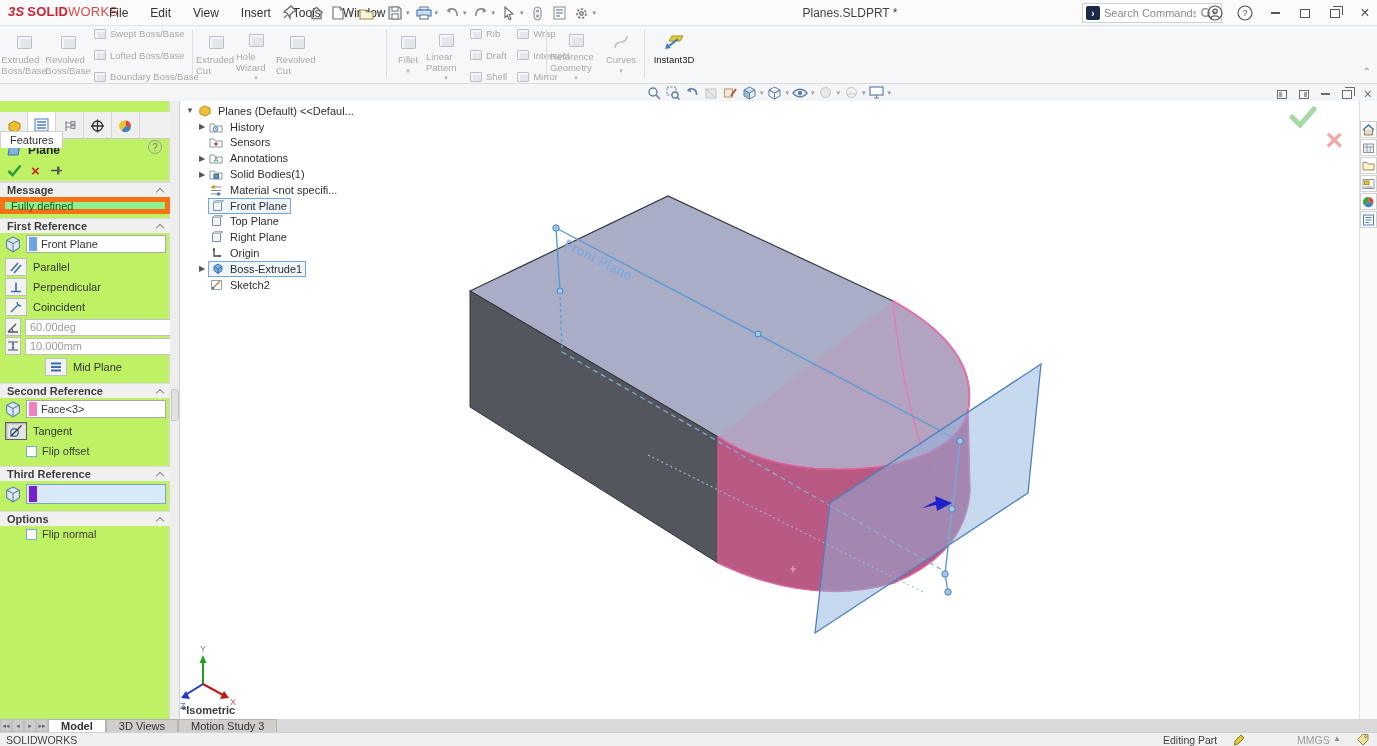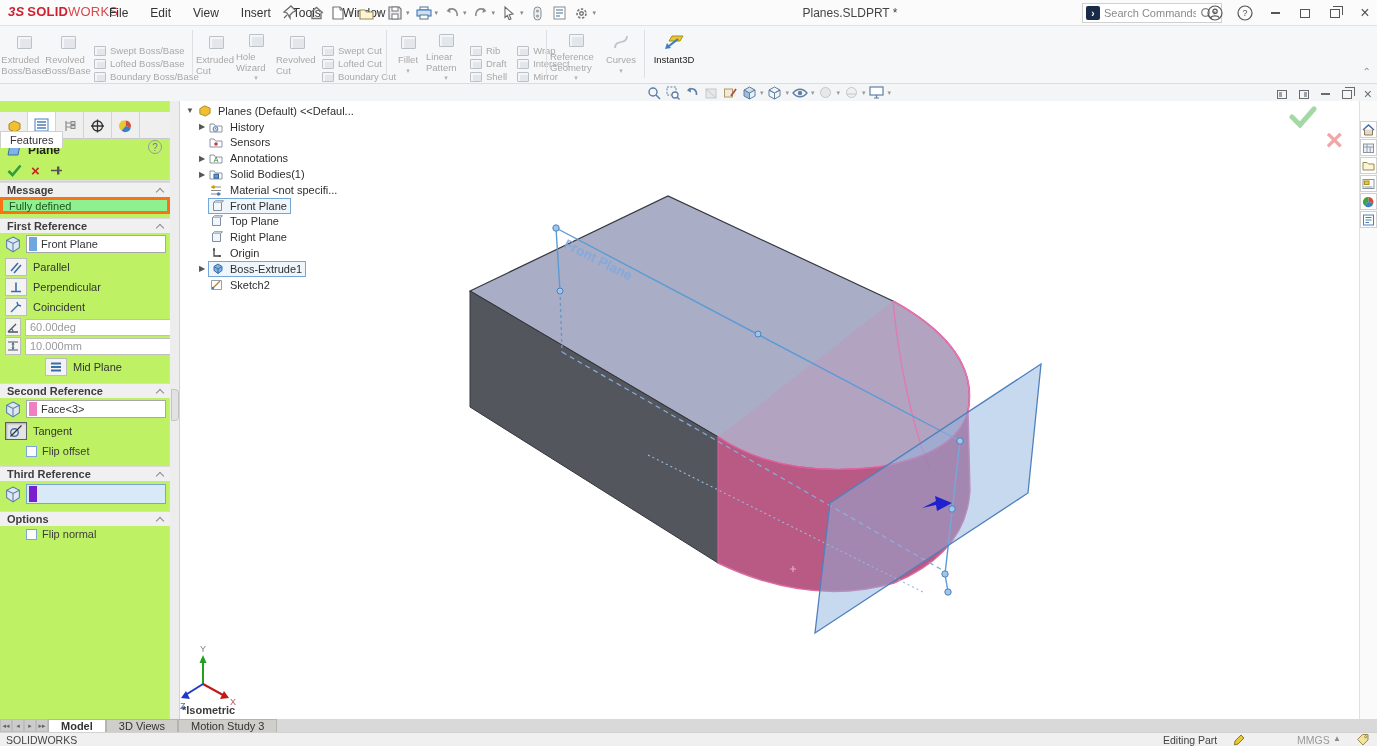--- a/index.html
+++ b/index.html
@@ -32,21 +32,21 @@
 
   
   .ribbon { position:absolute; left:0; top:26px; width:1377px; height:58px; background:#f6f7f8; border-bottom:1px solid #dcdcdc; }
   .rgroup { position:absolute; top:2px; height:54px; display:flex; align-items:stretch; }
   .rsep { position:absolute; top:4px; width:1px; height:48px; background:#ddDFE2; background:#dddfe2; }
   .rbig { width:44px; display:flex; flex-direction:column; align-items:center; padding-top:3px; }
   .rico { height:22px; display:flex; align-items:center; justify-content:center; }
   .rlabel { font-size:9.5px; line-height:10.5px; color:#a9a9a9; margin-top:2px; }
   .rbig.on .rlabel { color:#222; }
   .rbig .bcaret { font-size:7px; color:#b5b5b5; margin-top:1px; }
-  .rstack { display:flex; flex-direction:column; justify-content:flex-end; gap:2px; padding-left:4px; }
+  .rstack { display:flex; flex-direction:column; justify-content:space-between; gap:2px; padding-left:4px; }
   .rsitem { display:flex; align-items:center; gap:4px; font-size:9.5px; color:#a9a9a9; white-space:nowrap; }
   .gcube { display:inline-block; width:15px; height:13px; background:#e3e6ea; border:1px solid #bcc1c8; box-shadow:inset 2px 2px 0 #f3f5f8; border-radius:1px; }
   .gcube.sm { width:12px; height:10px; }
   .ribbon-collapse { position:absolute; right:6px; top:40px; color:#8a8a8a; font-size:10px; }
 
   
   .tabrow { position:absolute; left:0; top:84px; width:1377px; height:17px; background:#f4f5f6; }
   .ctab { position:absolute; top:0; height:17px; padding:2px 9px 0; font-size:11px; color:#333; background:#eeeeee; border:1px solid #cfcfcf; border-bottom:none;margin-top:47px; }
   .ctab.active { background:#fff; font-weight:normal; z-index:2; }
   .hud { position:absolute; left:646px; top:1px; height:15px; display:flex; align-items:center; gap:3px; }
@@ -67,21 +67,21 @@
   .pm { position:absolute; left:0; top:0; width:170px; height:618px; background:#bef264; border-right:1px solid #d7d7d7; font-size:11px; }
   .pm-abs { position:absolute; left:0; width:170px; }
   .pmtabs { top:11px; height:27px; display:flex; border-bottom:1px solid #c9c9c9; background:#efefef; }
   .pmtab { width:28px; height:27px; display:flex; align-items:center; justify-content:center; border-right:1px solid #d4d4d4; }
   .pmtab.active { background:#fff; border-bottom:1px solid #fff; }
   .pm-title { top:39px; height:19px; display:flex; align-items:center; gap:6px; padding-left:6px; font-weight:bold; font-size:12px; color:#222; }
   .pm-help { position:absolute; right:8px; top:0; width:14px; height:14px; border:1px solid #9a9a9a; border-radius:50%; color:#777; font-size:10px; font-weight:normal; display:flex; align-items:center; justify-content:center; }
   .pm-okrow { top:60px; height:20px; display:flex; align-items:center; gap:9px; padding-left:7px; border-bottom:1px solid #ddd; }
   .sec-hdr { height:15px; background:#f0f0f0; border-top:1px solid #dadada; display:flex; align-items:center; justify-content:space-between; padding:0 7px; font-weight:bold; color:#3d3d3d; }
   .chev { width:6px; height:6px; border-left:1.5px solid #8a8a8a; border-top:1.5px solid #8a8a8a; transform:rotate(45deg); margin-top:3px; }
-  .msg-bar { top:96px; height:17px; background:#8ff08f; border:3px solid #f97316; display:flex; align-items:center; padding-left:6px; color:#1d551d; }
+  .msg-bar { top:96px; height:17px; background:#8ff08f; border:5px solid #f97316; display:flex; align-items:center; padding-left:6px; color:#1d551d; }
   .sel-row { display:flex; align-items:center; gap:4px; padding-left:4px; }
   .sel-box { flex:1; height:18px; background:#fff; border:1px solid #a8a8a8; display:flex; align-items:center; margin-right:4px; overflow:hidden; }
   .sel-box .swatch { width:8px; height:14px; margin:0 4px 0 2px; }
   .sel-box.active { background:#d8eaf8; border-color:#7aa7d0; }
   .opt-row { display:flex; align-items:center; gap:6px; padding-left:5px; }
   .ic-btn { width:22px; height:18px; border:1px solid #bdbdbd; background:#f3f3f3; display:flex; align-items:center; justify-content:center; }
   .ic-btn.pressed { border:1px solid #5f5f5f; background:#e4e4e4; box-shadow:inset 1px 1px 2px rgba(0,0,0,.25); }
   .num-row { display:flex; align-items:center; gap:4px; padding-left:5px; }
   .num-input { flex:1; height:17px; border:1px solid #c0c0c0; background:#fff; color:#9a9a9a; font-size:11px; padding:0 4px; font-family:"Liberation Sans",sans-serif; }
   .spin { width:11px; height:17px; display:flex; flex-direction:column; margin-right:2px; }
@@ -316,34 +316,20 @@
           </span>
           <span class="rlabel">Hole Wizard</span>
           <span class="bcaret">▾</span>
         </div>
       <div class="rbig" style="width:42px">
           <span class="rico">
             <span class="gcube"></span>
           </span>
           <span class="rlabel">Revolved Cut</span>
         </div>
-      <div class="rstack">
-        <div class="rsitem">
-            <span class="gcube sm"></span>
-            <span>Swept Cut</span>
-          </div>
-        <div class="rsitem">
-            <span class="gcube sm"></span>
-            <span>Lofted Cut</span>
-          </div>
-        <div class="rsitem">
-            <span class="gcube sm"></span>
-            <span>Boundary Cut</span>
-          </div>
-      </div>
     </div>
     <div class="rsep" style="left:386px;"></div>
     <div class="rgroup" style="left:390px;">
       <div class="rbig" style="width:36px">
           <span class="rico">
             <span class="gcube"></span>
           </span>
           <span class="rlabel">Fillet</span>
           <span class="bcaret">▾</span>
         </div>

